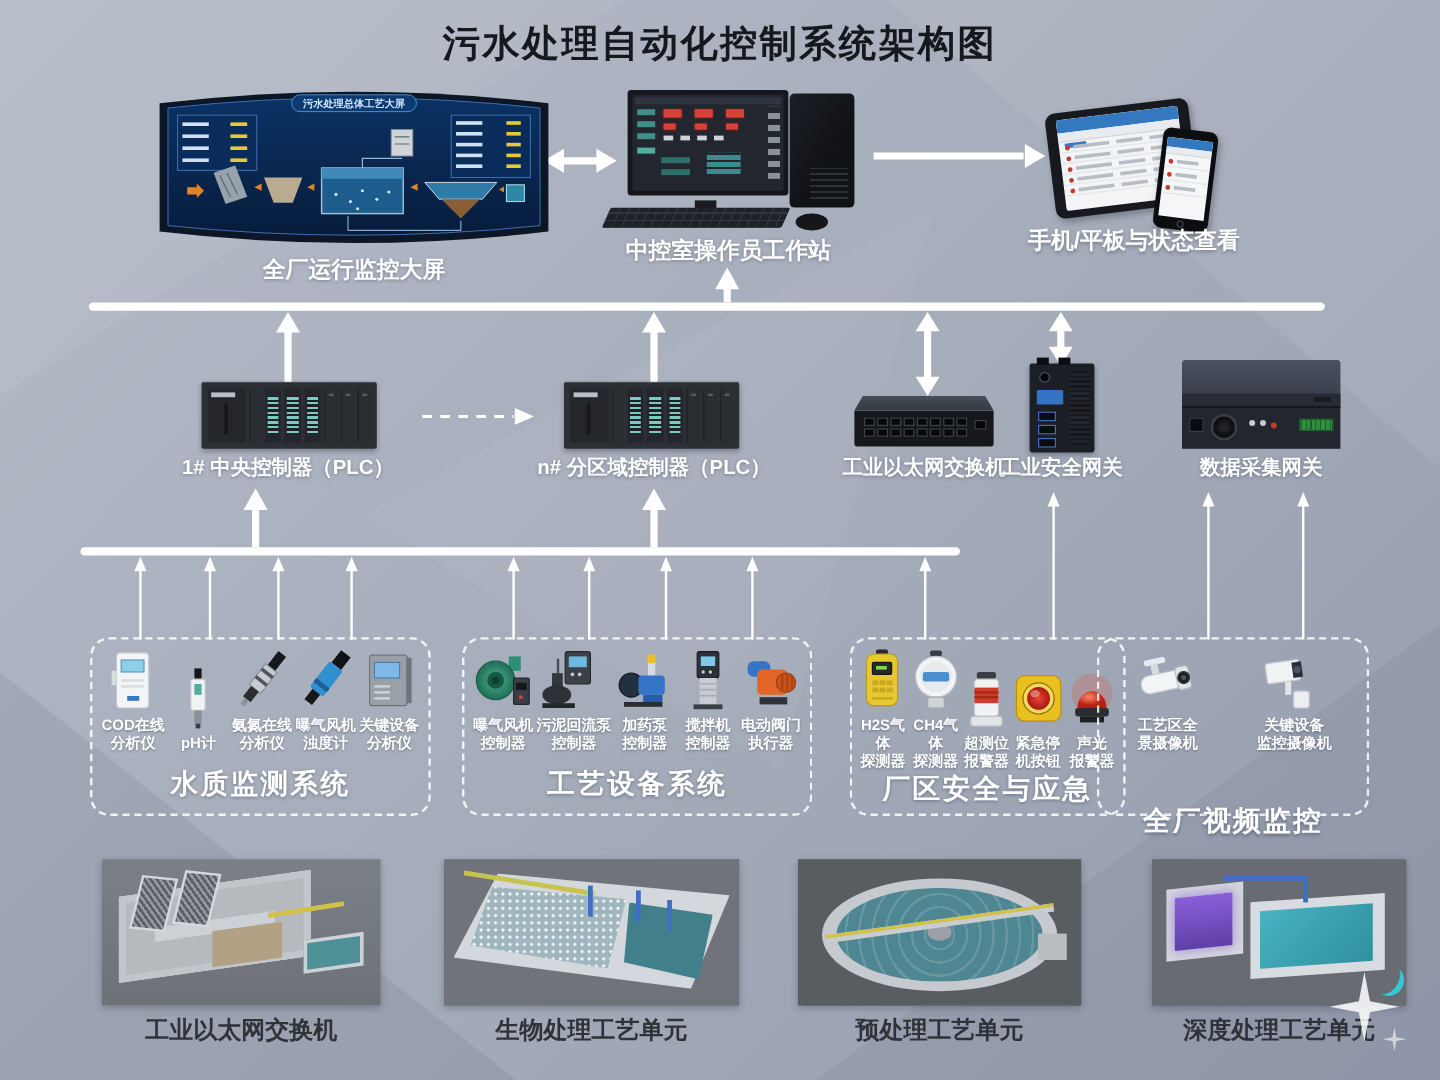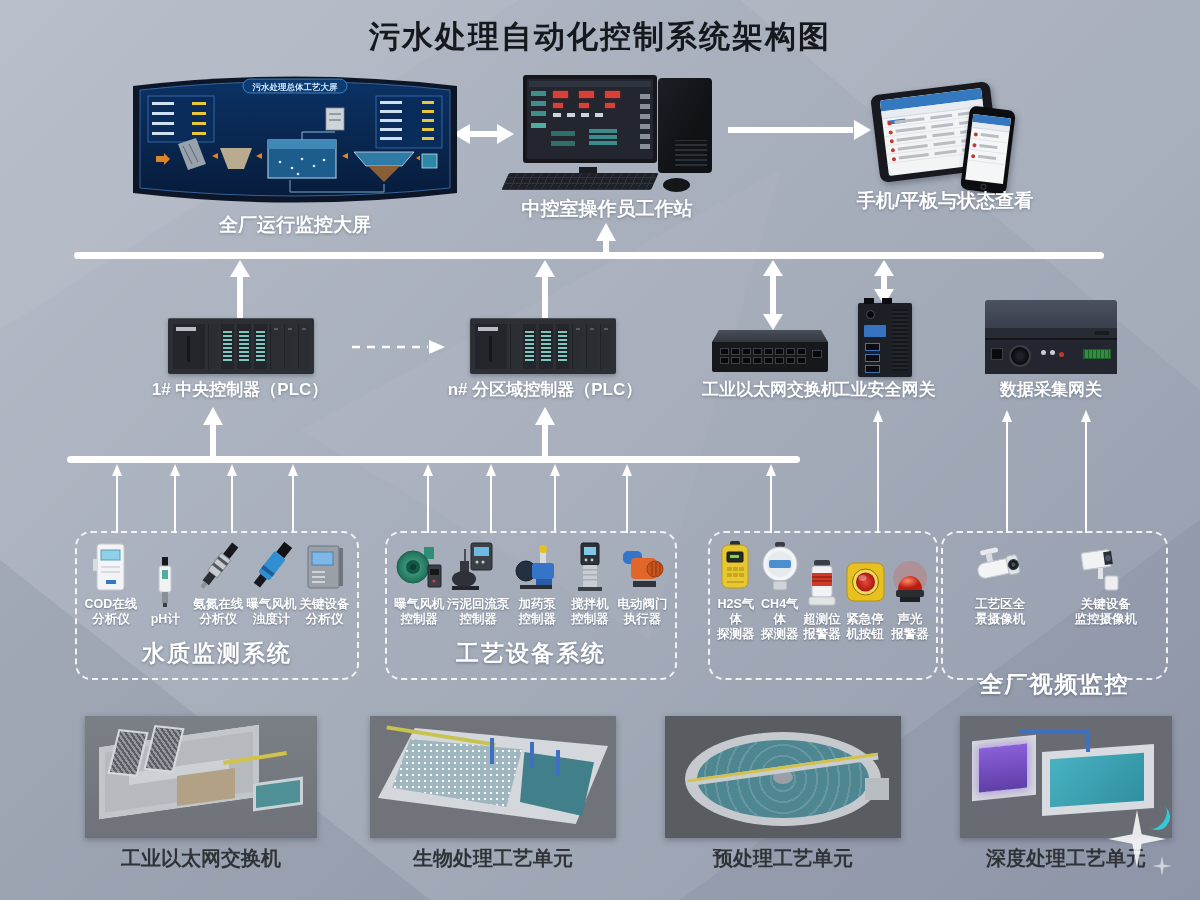--- a/index.html
+++ b/index.html
@@ -711,23 +711,24 @@
             </defs>
           <circle cx="22" cy="22" r="17" fill="rgba(230,70,45,.22)"></circle>
           <path d="M10,34 a12,14 0 1,1 24,0 z" fill="url(#red2)"></path>
           <rect x="8" y="34" width="28" height="7" rx="2" fill="#2a2d32"></rect>
           <rect x="12" y="41" width="20" height="5" fill="#1c1f23"></rect>
         </svg>
         <div class="dev-label">声光
 报警器</div>
       </div>
     </div>
-  </div>
-
-  <div class="group" style="left:941px;width:227px;gap:42px;">
+    <div class="group-title">厂区安全与应急</div>
+  </div>
+
+  <div class="group" style="left:914px;width:227px;gap:42px;">
     <div class="dev-row">
       <div class="dev">
         <svg width="56" height="52">
           <g transform="rotate(-12 28 28)">
             <rect x="12" y="6" width="18" height="5" rx="2" fill="#e8ebee"></rect>
             <rect x="17" y="10" width="6" height="9" fill="#d8dbe0"></rect>
             <rect x="6" y="19" width="36" height="15" rx="7" fill="#f2f4f6" stroke="#c2c7cd"></rect>
             <rect x="36" y="17" width="11" height="19" rx="3" fill="#e2e5e8" stroke="#b8bdc2"></rect>
             <circle cx="42" cy="26.5" r="5" fill="#1c2026" stroke="#3a404a"></circle>
             <circle cx="42" cy="26.5" r="2" fill="#4a5668"></circle>

